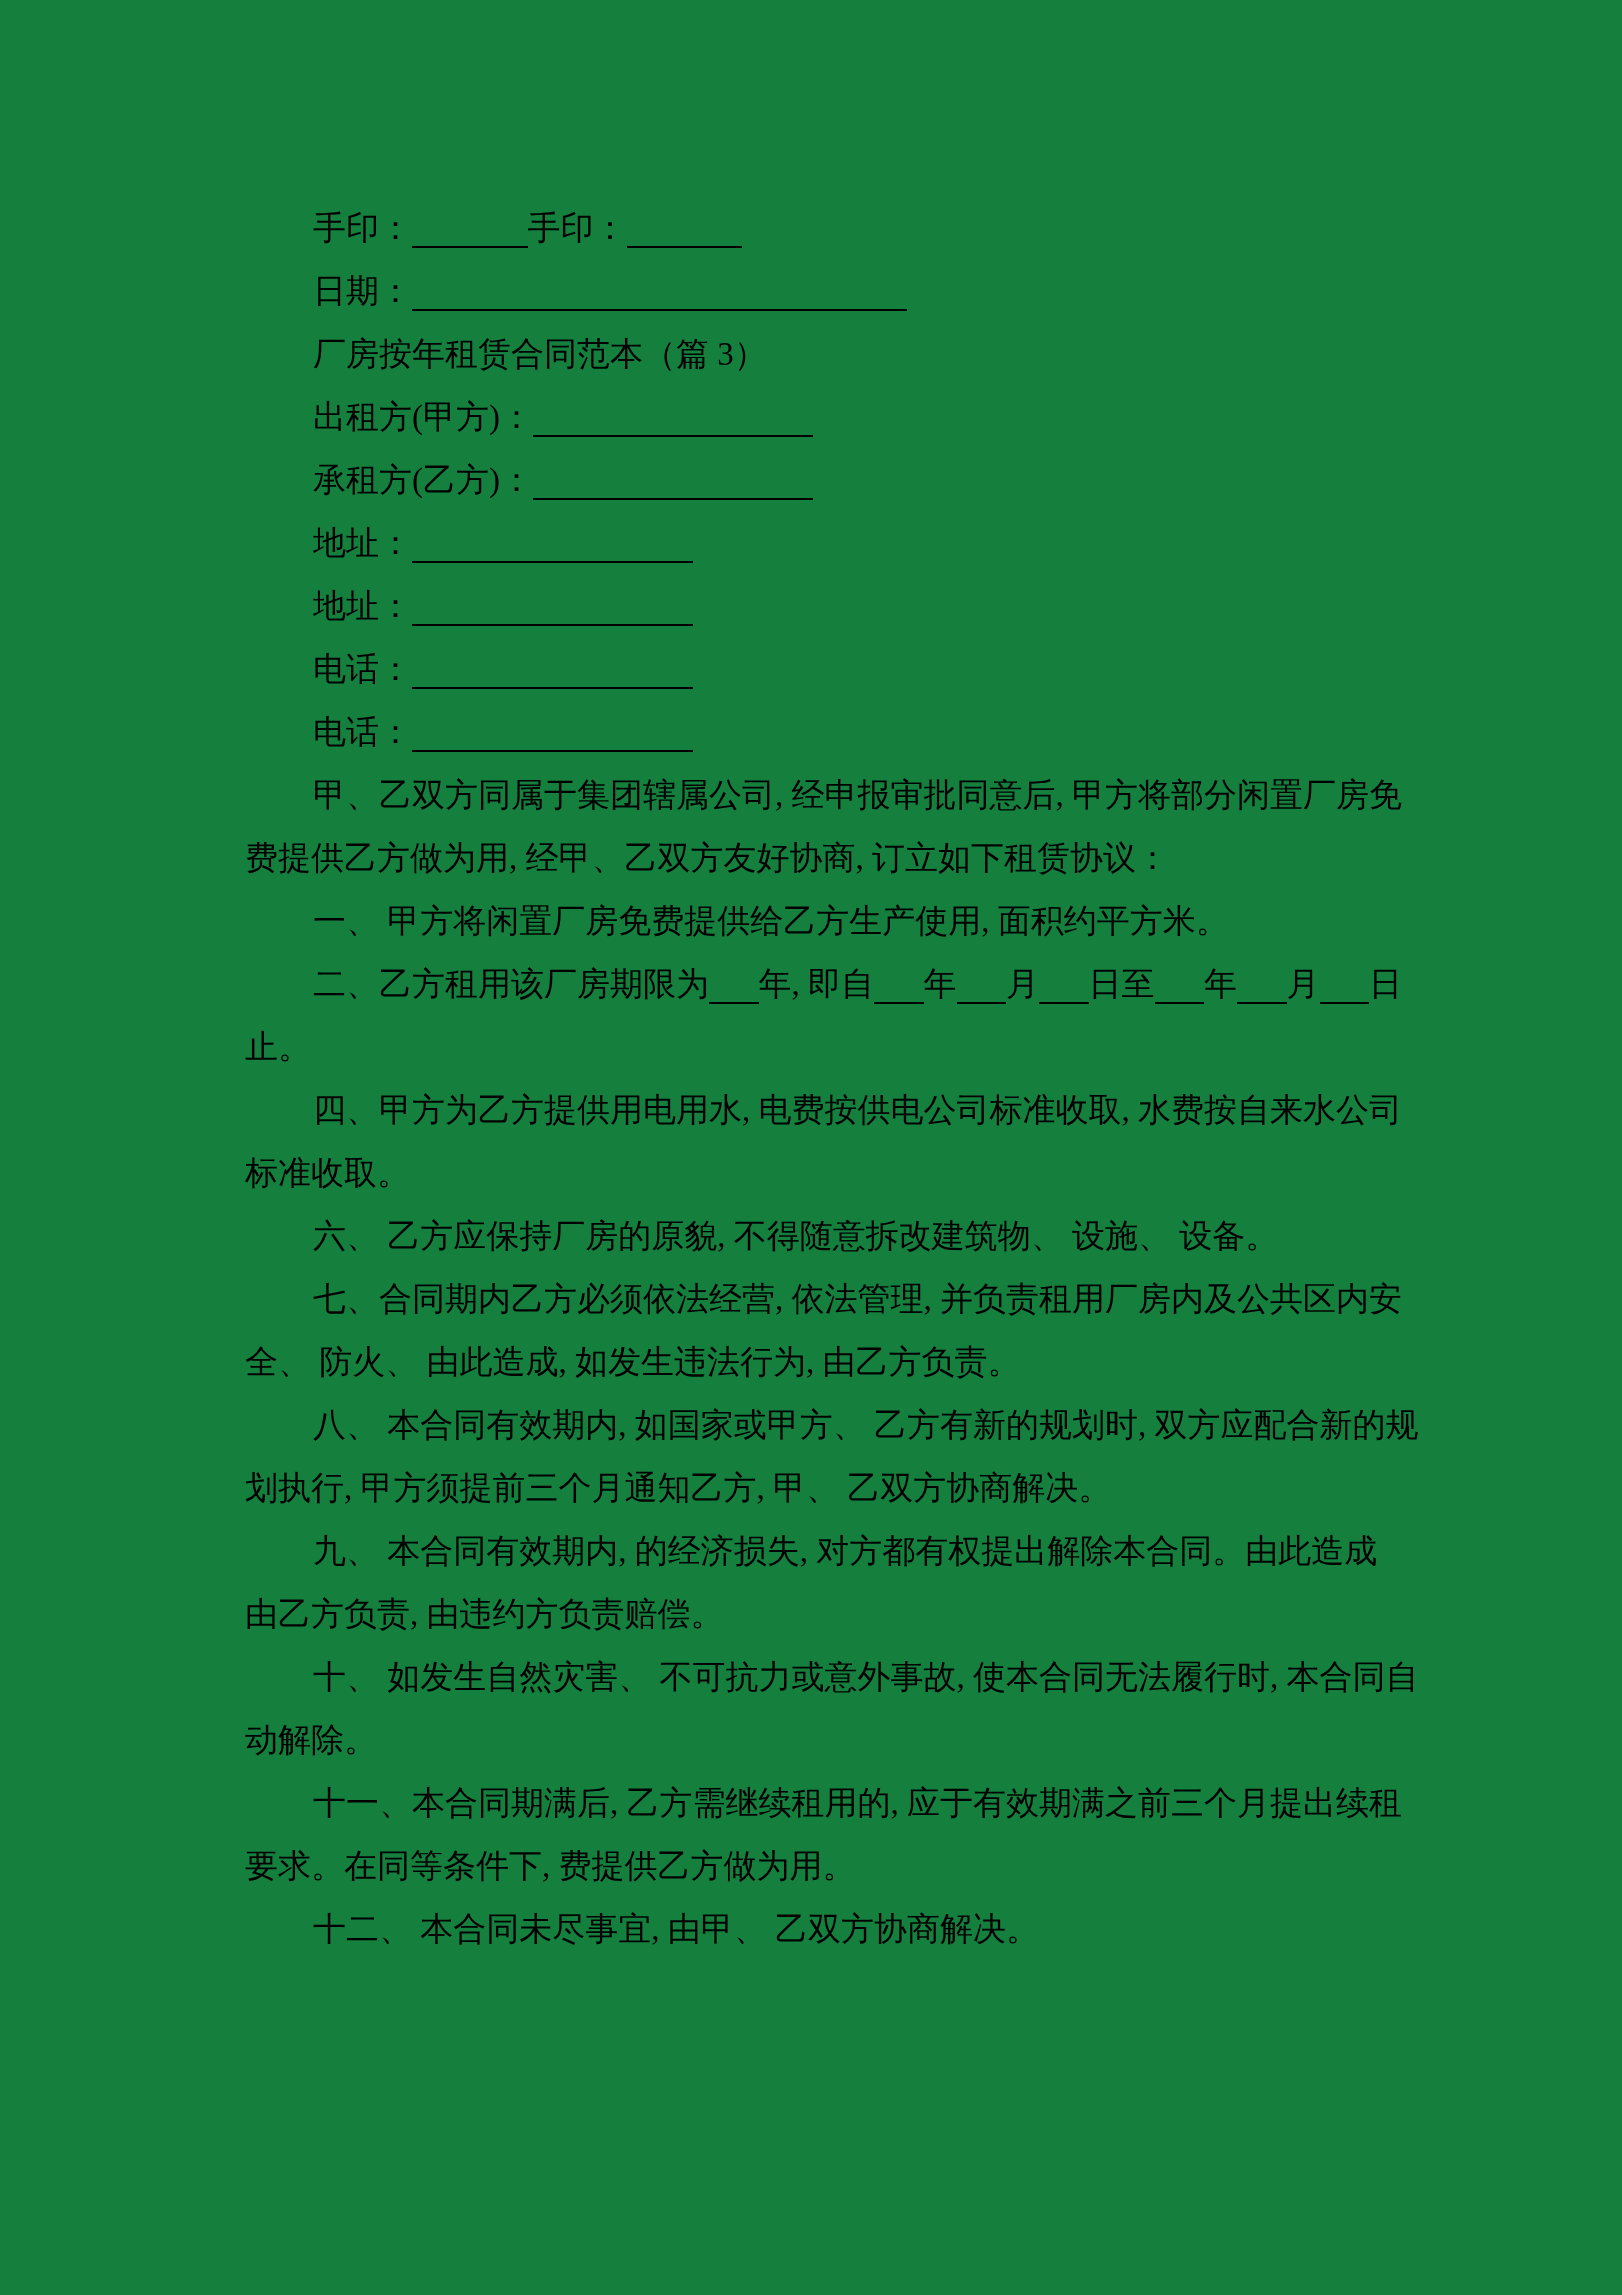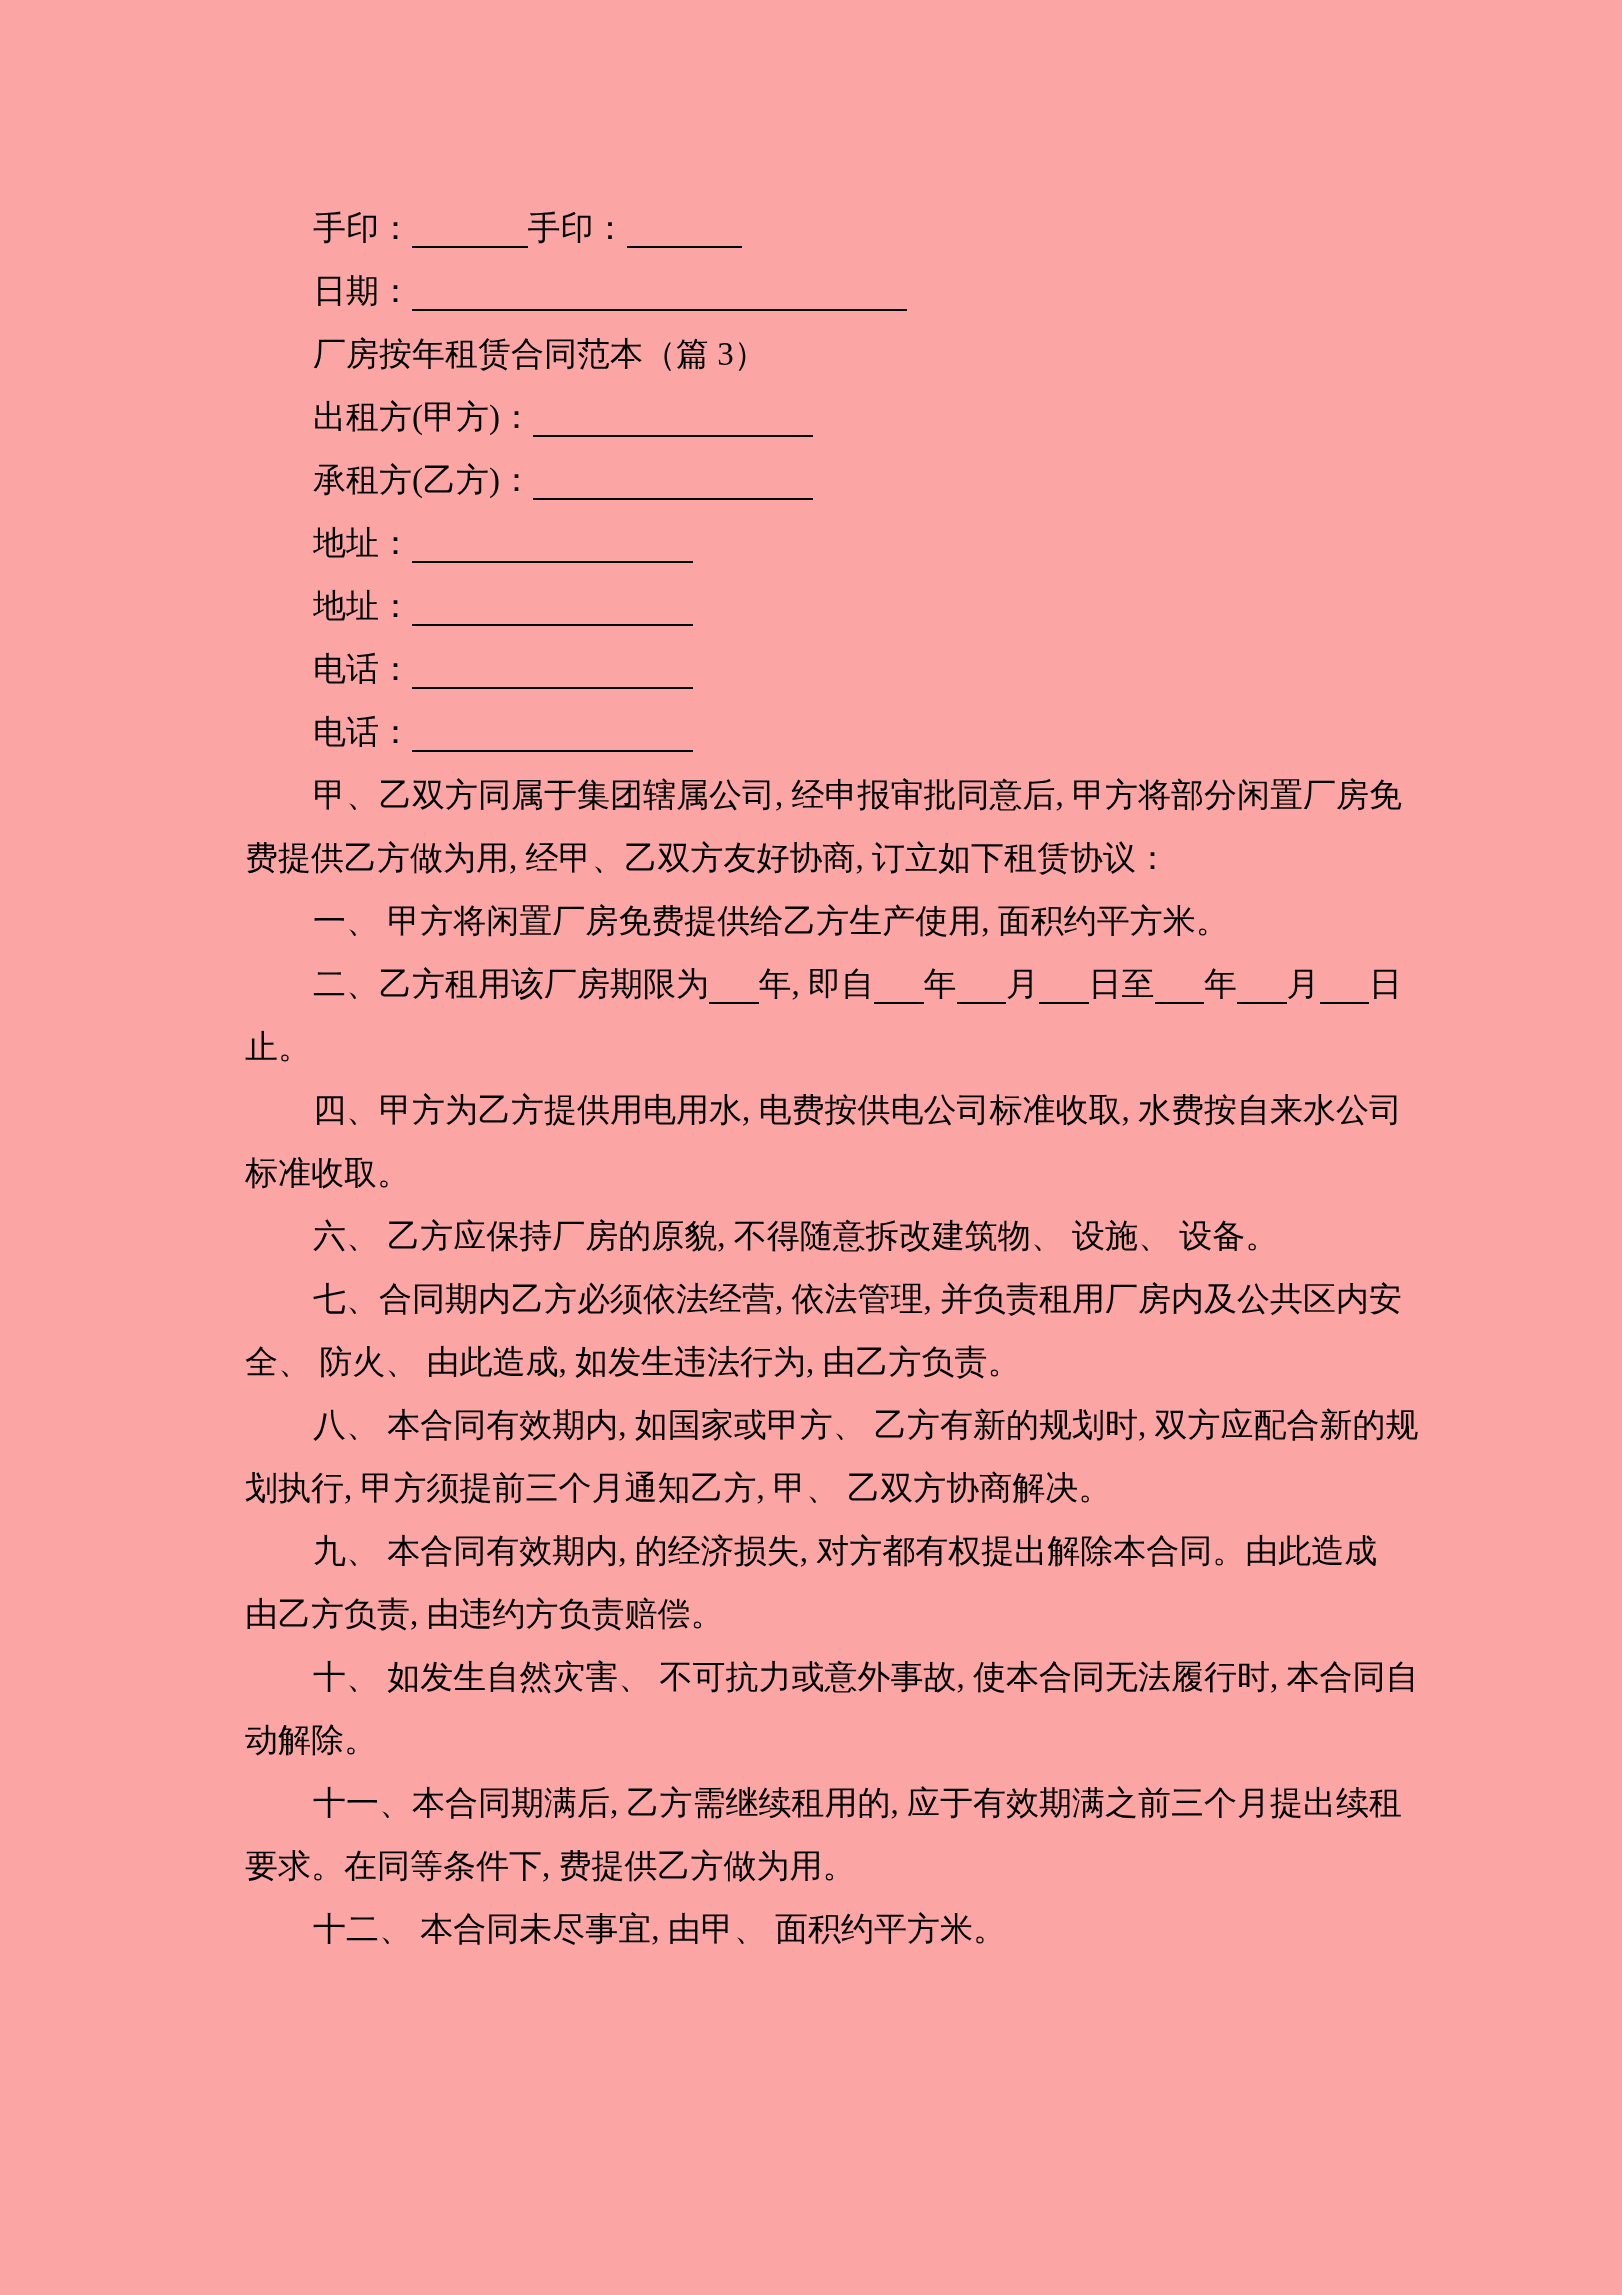--- a/index.html
+++ b/index.html
@@ -4,21 +4,21 @@
 <style>
   html, body {
     margin: 0;
     padding: 0;
     background: #ffffff;
   }
   .page {
     position: relative;
     width: 1623px;
     height: 2295px;
-    background: #fca5a5;
+    background: #15803d;
     overflow: hidden;
   }
   .doc {
     position: absolute;
     top: 197px;
     left: 0;
     width: 1623px;
   }
   .line {
     height: 63px;
@@ -65,16 +65,16 @@
       <div class="line indent"><span class="text">七、合同期内乙方必须依法经营, 依法管理, 并负责租用厂房内及公共区内安</span></div>
       <div class="line"><span class="text">全、 防火、 由此造成, 如发生违法行为, 由乙方负责。</span></div>
       <div class="line indent"><span class="text">八、 本合同有效期内, 如国家或甲方、 乙方有新的规划时, 双方应配合新的规</span></div>
       <div class="line"><span class="text">划执行, 甲方须提前三个月通知乙方, 甲、 乙双方协商解决。</span></div>
       <div class="line indent"><span class="text">九、 本合同有效期内, 的经济损失, 对方都有权提出解除本合同。由此造成</span></div>
       <div class="line"><span class="text">由乙方负责, 由违约方负责赔偿。</span></div>
       <div class="line indent"><span class="text">十、 如发生自然灾害、 不可抗力或意外事故, 使本合同无法履行时, 本合同自</span></div>
       <div class="line"><span class="text">动解除。</span></div>
       <div class="line indent"><span class="text">十一、本合同期满后, 乙方需继续租用的, 应于有效期满之前三个月提出续租</span></div>
       <div class="line"><span class="text">要求。在同等条件下, 费提供乙方做为用。</span></div>
-      <div class="line indent"><span class="text">十二、 本合同未尽事宜, 由甲、 面积约平方米。</span></div>
+      <div class="line indent"><span class="text">十二、 本合同未尽事宜, 由甲、 乙双方协商解决。</span></div>
     </div>
 </div>
 
 
 </body></html>

